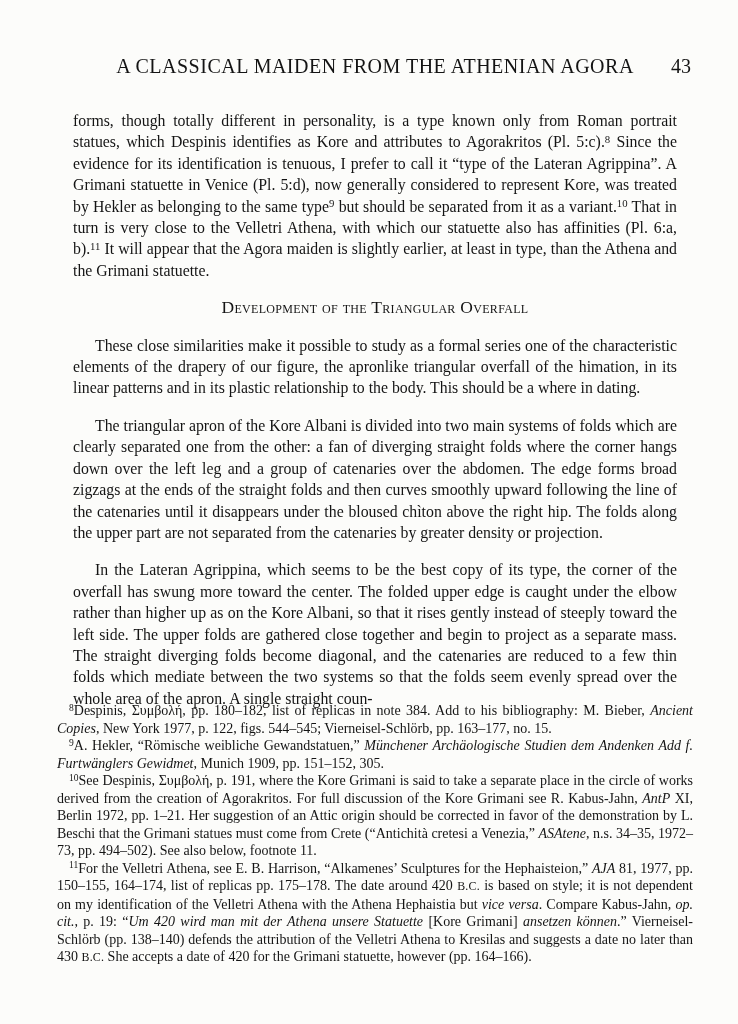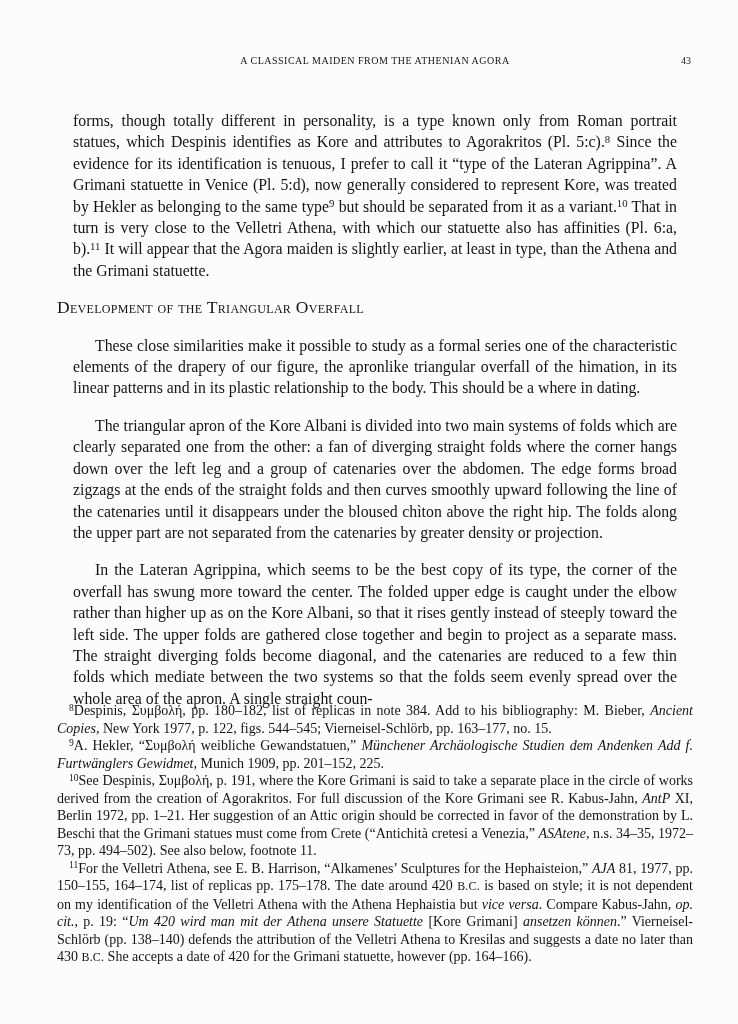--- a/index.html
+++ b/index.html
@@ -17,21 +17,21 @@
     position: relative;
     width: 738px;
     height: 1024px;
     overflow: hidden;
   }
   .running-head {
     position: absolute;
     top: 55px;
     left: 57px;
     width: 636px;
-    font-size: 10px;
+    font-size: 20px;
     letter-spacing: 0.5px;
     text-align: center;
     white-space: nowrap;
   }
   .page-number {
     position: absolute;
     right: 2px;
     top: 0;
     letter-spacing: 0;
     text-align: center;
@@ -53,21 +53,21 @@
   .para.noindent {
     text-indent: 0;
   }
   .section-heading {
     font-variant: small-caps;
     font-weight: normal;
     font-size: 17.5px;
     line-height: 21.4px;
     letter-spacing: 0.3px;
     margin: 16px 0 3px 0;
-    text-align: left;
+    text-align: center;
     text-indent: 0;
   }
   .footnotes {
     position: absolute;
     top: 702px;
     left: 57px;
     width: 636px;
     font-size: 14px;
     line-height: 17.5px;
     text-align: justify;
@@ -104,18 +104,18 @@
   <div class="article-body">
       <p class="para noindent"><span>forms, though totally different in personality, is a type known only from Roman portrait statues, which Despinis identifies as Kore and attributes to Agorakritos (Pl. 5:c).</span><span class="sup">8</span><span> Since the evidence for its identification is tenuous, I prefer to call it “type of the Lateran Agrippina”. A Grimani statuette in Venice (Pl. 5:d), now generally considered to represent Kore, was treated by Hekler as belonging to the same type</span><span class="sup">9</span><span> but should be separated from it as a variant.</span><span class="sup">10</span><span> That in turn is very close to the Velletri Athena, with which our statuette also has affinities (Pl. 6:a, b).</span><span class="sup">11</span><span> It will appear that the Agora maiden is slightly earlier, at least in type, than the Athena and the Grimani statuette.</span></p>
       <h2 class="section-heading"><span>Development of the Triangular Overfall</span></h2>
       <p class="para"><span>These close similarities make it possible to study as a formal series one of the characteristic elements of the drapery of our figure, the apronlike triangular overfall of the himation, in its linear patterns and in its plastic relationship to the body. This should be a where in dating.</span></p>
       <p class="para"><span>The triangular apron of the Kore Albani is divided into two main systems of folds which are clearly separated one from the other: a fan of diverging straight folds where the corner hangs down over the left leg and a group of catenaries over the abdomen. The edge forms broad zigzags at the ends of the straight folds and then curves smoothly upward following the line of the catenaries until it disappears under the bloused chìton above the right hip. The folds along the upper part are not separated from the catenaries by greater density or projection.</span></p>
       <p class="para"><span>In the Lateran Agrippina, which seems to be the best copy of its type, the corner of the overfall has swung more toward the center. The folded upper edge is caught under the elbow rather than higher up as on the Kore Albani, so that it rises gently instead of steeply toward the left side. The upper folds are gathered close together and begin to project as a separate mass. The straight diverging folds become diagonal, and the catenaries are reduced to a few thin folds which mediate between the two systems so that the folds seem evenly spread over the whole area of the apron. A single straight coun-</span></p>
     </div>
 
   <div class="footnotes">
       <p class="fn"><span class="sup">8</span><span>Despinis, Συμβολή, pp. 180–182, list of replicas in note 384. Add to his bibliography: M. Bieber, </span><span class="i">Ancient Copies</span><span>, New York 1977, p. 122, figs. 544–545; Vierneisel-Schlörb, pp. 163–177, no. 15.</span></p>
-      <p class="fn"><span class="sup">9</span><span>A. Hekler, “Συμβολή weibliche Gewandstatuen,” </span><span class="i">Münchener Archäologische Studien dem Andenken Add f. Furtwänglers Gewidmet</span><span>, Munich 1909, pp. 201–152, 225.</span></p>
+      <p class="fn"><span class="sup">9</span><span>A. Hekler, “Römische weibliche Gewandstatuen,” </span><span class="i">Münchener Archäologische Studien dem Andenken Add f. Furtwänglers Gewidmet</span><span>, Munich 1909, pp. 151–152, 305.</span></p>
       <p class="fn"><span class="sup">10</span><span>See Despinis, Συμβολή, p. 191, where the Kore Grimani is said to take a separate place in the circle of works derived from the creation of Agorakritos. For full discussion of the Kore Grimani see R. Kabus-Jahn, </span><span class="i">AntP</span><span> XI, Berlin 1972, pp. 1–21. Her suggestion of an Attic origin should be corrected in favor of the demonstration by L. Beschi that the Grimani statues must come from Crete (“Antichità cretesi a Venezia,” </span><span class="i">ASAtene</span><span>, n.s. 34–35, 1972–73, pp. 494–502). See also below, footnote 11.</span></p>
       <p class="fn"><span class="sup">11</span><span>For the Velletri Athena, see E. B. Harrison, “Alkamenes’ Sculptures for the Hephaisteion,” </span><span class="i">AJA</span><span> 81, 1977, pp. 150–155, 164–174, list of replicas pp. 175–178. The date around 420 </span><span class="sc">B.C.</span><span> is based on style; it is not dependent on my identification of the Velletri Athena with the Athena Hephaistia but </span><span class="i">vice versa</span><span>. Compare Kabus-Jahn, </span><span class="i">op. cit.</span><span>, p. 19: “</span><span class="i">Um 420 wird man mit der Athena unsere Statuette</span><span> [Kore Grimani] </span><span class="i">ansetzen können</span><span>.” Vierneisel-Schlörb (pp. 138–140) defends the attribution of the Velletri Athena to Kresilas and suggests a date no later than 430 </span><span class="sc">B.C.</span><span> She accepts a date of 420 for the Grimani statuette, however (pp. 164–166).</span></p>
     </div>
 
 </div>
 
 </body></html>

